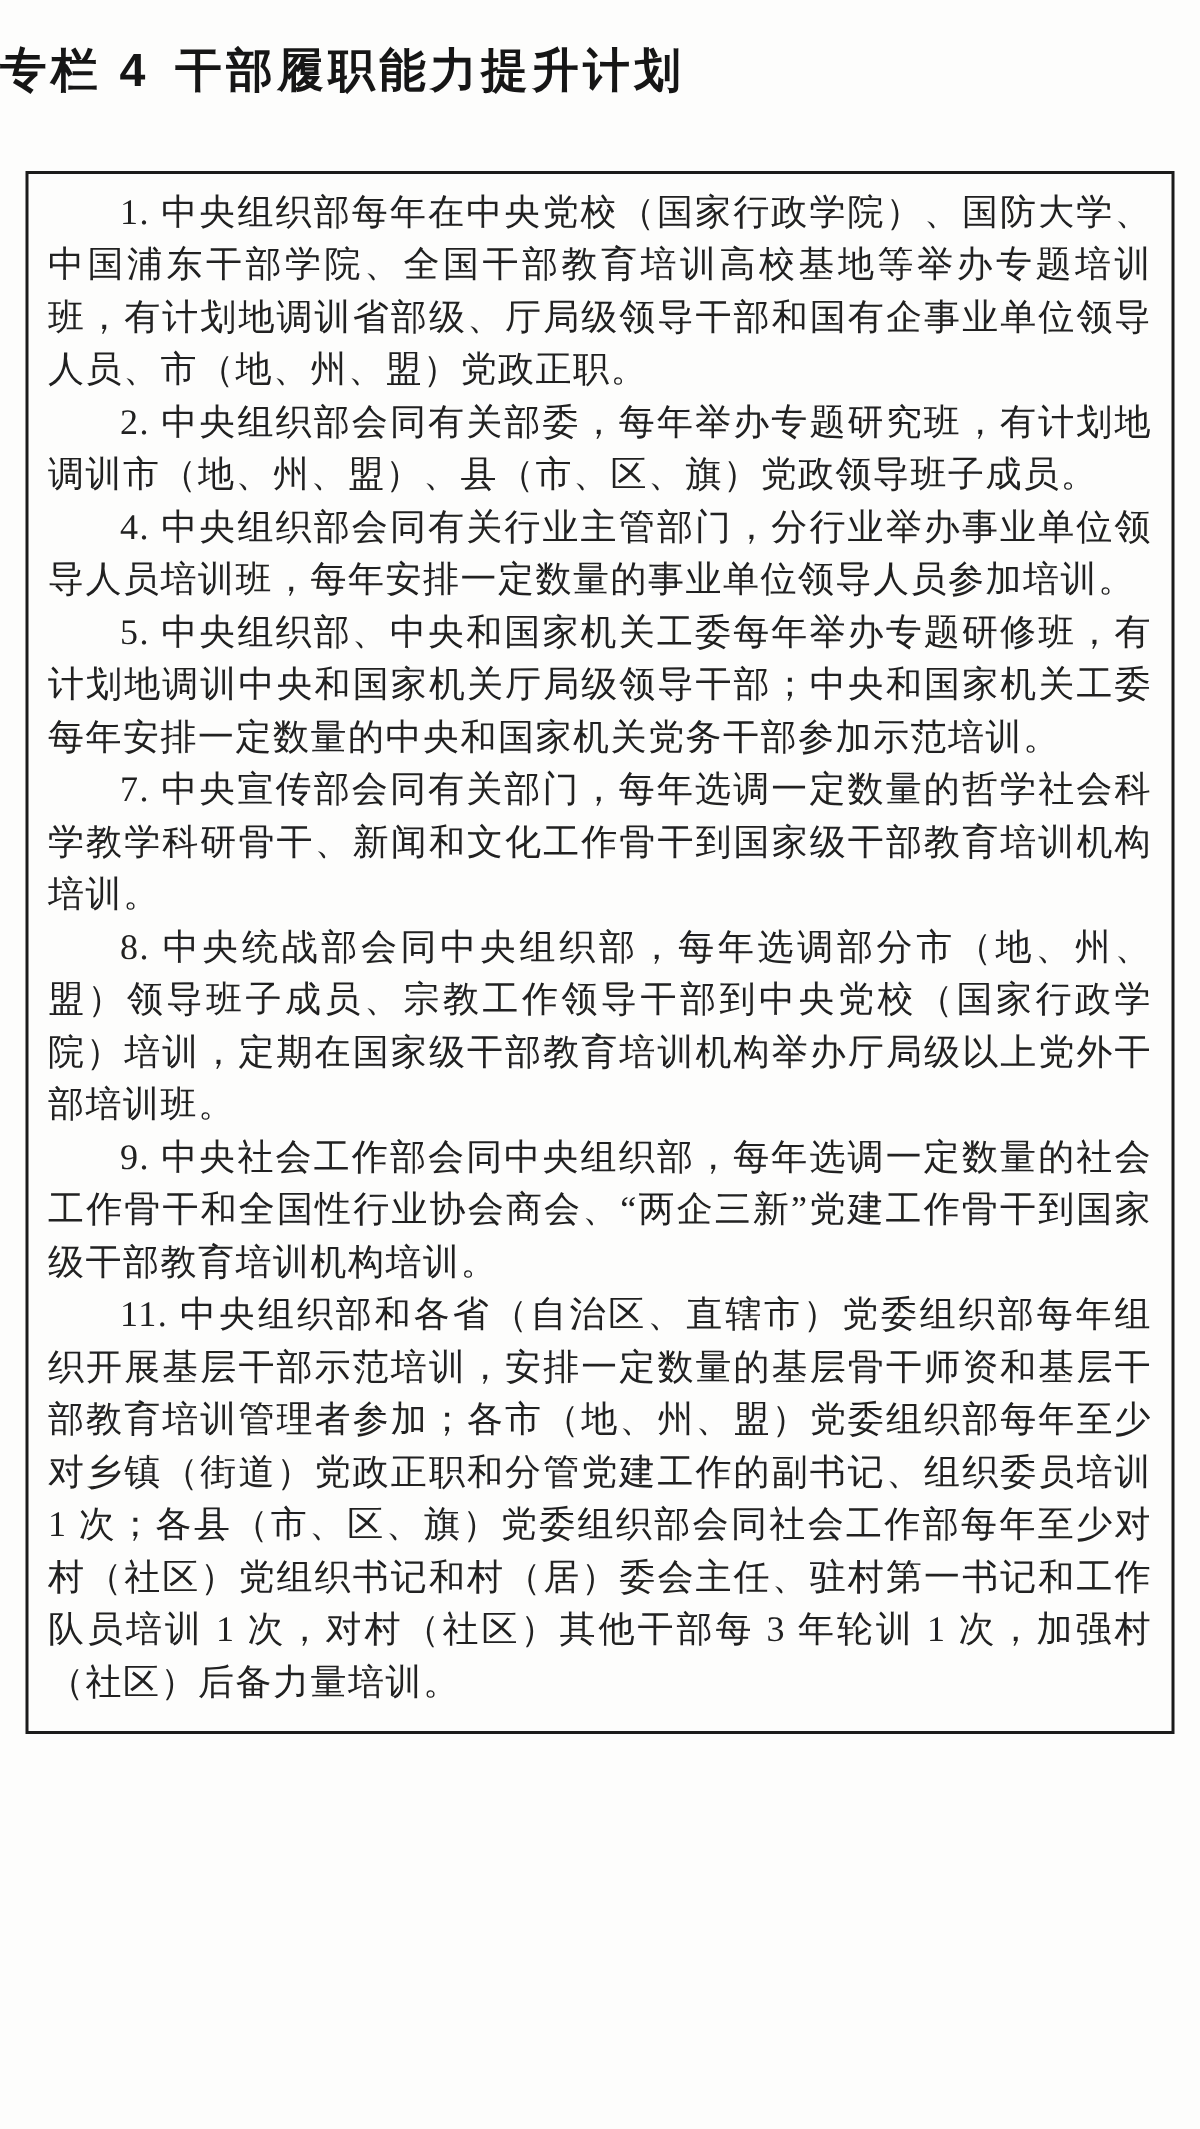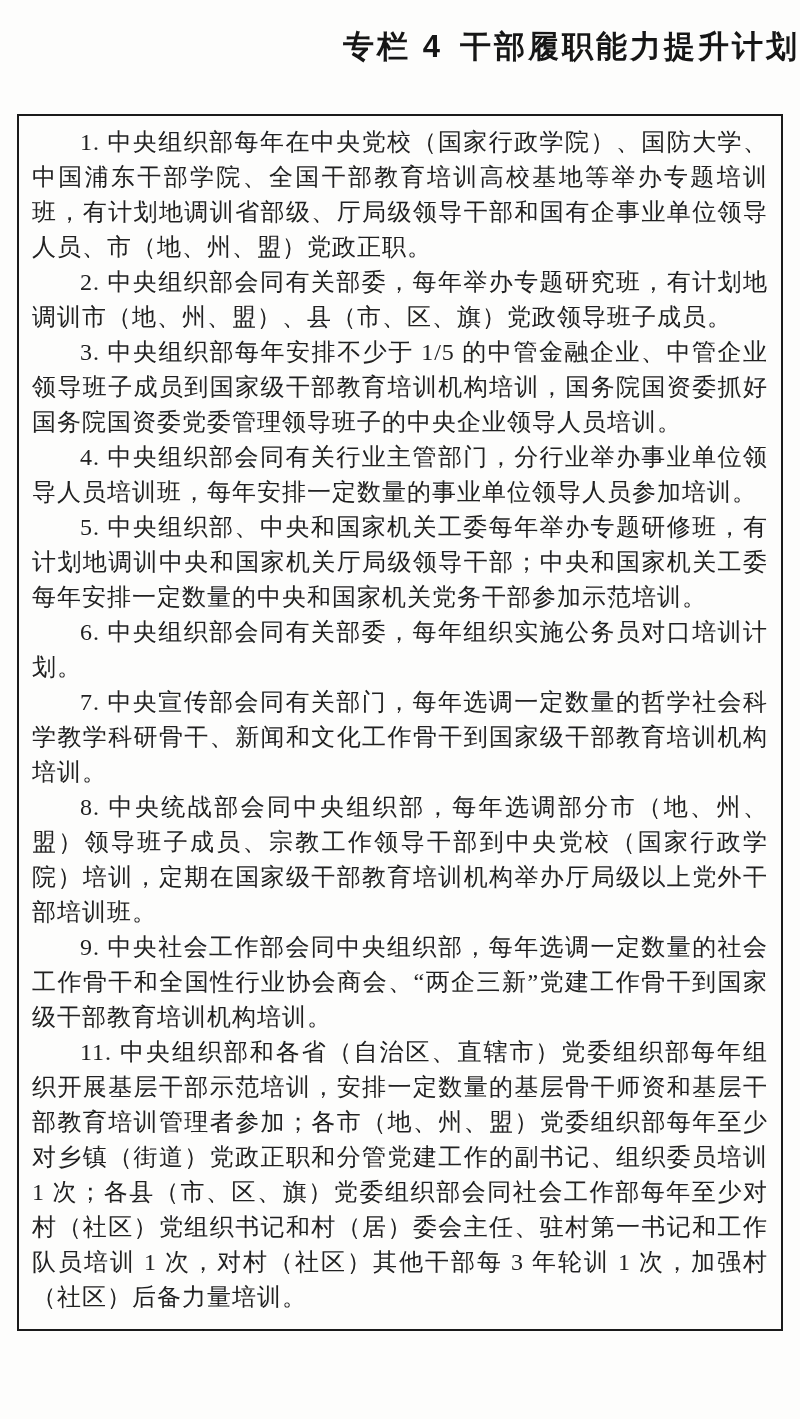--- a/index.html
+++ b/index.html
@@ -16,21 +16,21 @@
     color: #1e1e1e;
   }
   .page {
     width: 800px;
     height: 1419px;
     position: relative;
   }
   .doc-title {
     margin: 0;
     padding-top: 26px;
-    text-align: right;
+    text-align: left;
     font-family: "Liberation Sans", sans-serif;
     font-weight: 700;
     font-size: 31px;
     letter-spacing: 3px;
     color: #161616;
     white-space: nowrap;
   }
   .doc-title .title-label {
     margin-right: 0.55em;
   }
@@ -58,24 +58,22 @@
 
 <div class="page">
 
   <h1 class="doc-title">
     <span class="title-label">专栏 4</span><span>干部履职能力提升计划</span>
   </h1>
 
   <div class="content-box">
     <p>1. 中央组织部每年在中央党校（国家行政学院）、国防大学、中国浦东干部学院、全国干部教育培训高校基地等举办专题培训班，有计划地调训省部级、厅局级领导干部和国有企事业单位领导人员、市（地、州、盟）党政正职。</p>
     <p>2. 中央组织部会同有关部委，每年举办专题研究班，有计划地调训市（地、州、盟）、县（市、区、旗）党政领导班子成员。</p>
-    <p>3. 中央组织部每年安排不少于 1/5 的中管金融企业、中管企业领导班子成员到国家级干部教育培训机构培训，国务院国资委抓好国务院国资委党委管理领导班子的中央企业领导人员培训。</p>
     <p>4. 中央组织部会同有关行业主管部门，分行业举办事业单位领导人员培训班，每年安排一定数量的事业单位领导人员参加培训。</p>
     <p>5. 中央组织部、中央和国家机关工委每年举办专题研修班，有计划地调训中央和国家机关厅局级领导干部；中央和国家机关工委每年安排一定数量的中央和国家机关党务干部参加示范培训。</p>
-    <p>6. 中央组织部会同有关部委，每年组织实施公务员对口培训计划。</p>
     <p>7. 中央宣传部会同有关部门，每年选调一定数量的哲学社会科学教学科研骨干、新闻和文化工作骨干到国家级干部教育培训机构培训。</p>
     <p>8. 中央统战部会同中央组织部，每年选调部分市（地、州、盟）领导班子成员、宗教工作领导干部到中央党校（国家行政学院）培训，定期在国家级干部教育培训机构举办厅局级以上党外干部培训班。</p>
     <p>9. 中央社会工作部会同中央组织部，每年选调一定数量的社会工作骨干和全国性行业协会商会、“两企三新”党建工作骨干到国家级干部教育培训机构培训。</p>
     <p>11. 中央组织部和各省（自治区、直辖市）党委组织部每年组织开展基层干部示范培训，安排一定数量的基层骨干师资和基层干部教育培训管理者参加；各市（地、州、盟）党委组织部每年至少对乡镇（街道）党政正职和分管党建工作的副书记、组织委员培训 1 次；各县（市、区、旗）党委组织部会同社会工作部每年至少对村（社区）党组织书记和村（居）委会主任、驻村第一书记和工作队员培训 1 次，对村（社区）其他干部每 3 年轮训 1 次，加强村（社区）后备力量培训。</p>
 
   </div>
 
 </div>
 
 </body></html>

